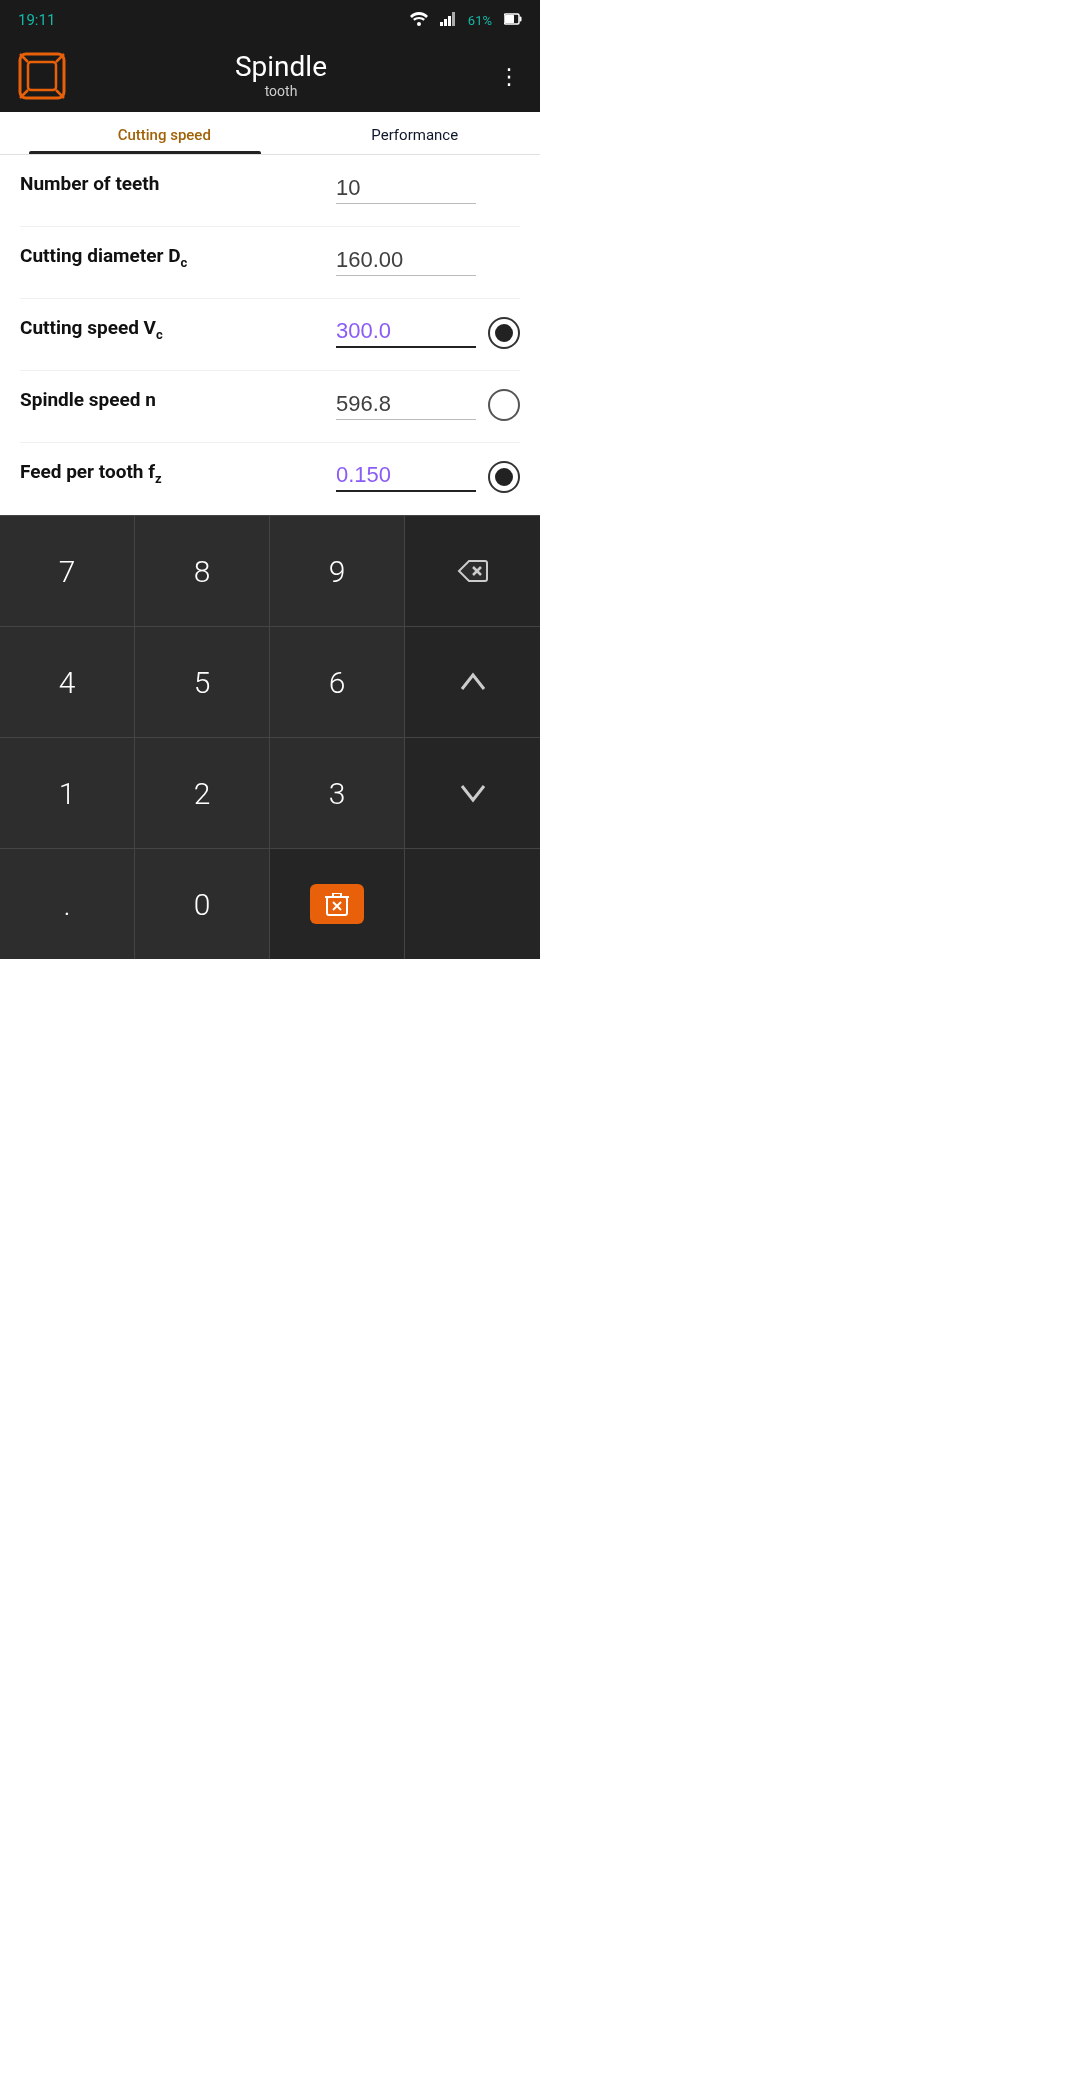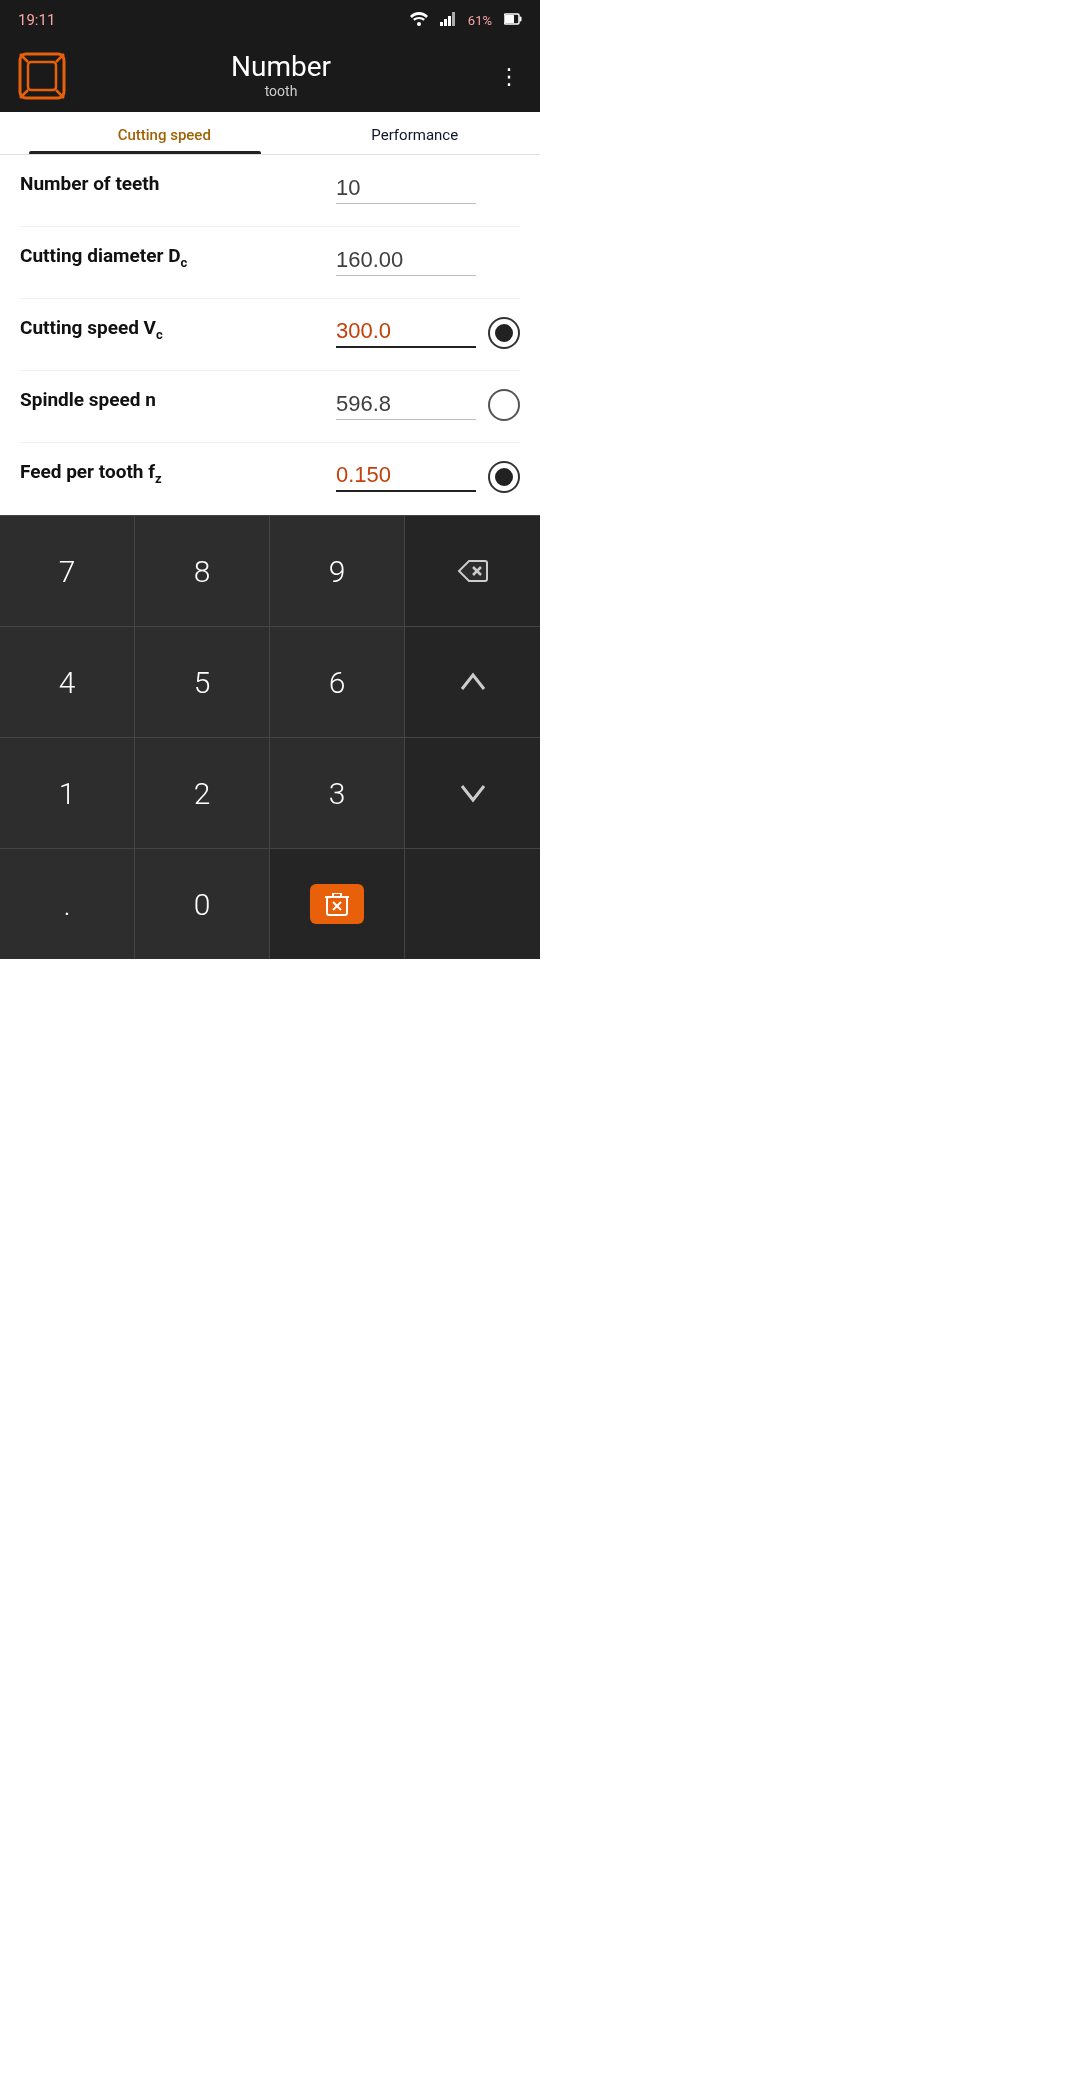--- a/index.html
+++ b/index.html
@@ -8,21 +8,21 @@
       width: 540px;
       height: 1038px;
       font-family: 'Roboto', Arial, sans-serif;
       background: #fff;
       overflow: hidden;
     }
 
     
     .status-bar {
       background: #1a1a1a;
-      color: #fca5a5;
+      color: #14b8a6;
       height: 40px;
       display: flex;
       align-items: center;
       justify-content: space-between;
       padding: 0 18px;
       font-size: 15px;
     }
     .status-time { font-weight: 400; }
     .status-icons { display: flex; align-items: center; gap: 12px; font-size: 13px; }
 
@@ -112,21 +112,21 @@
       font-weight: 700;
     }
     .form-value-block {
       display: flex;
       align-items: center;
       gap: 12px;
     }
     .form-input {
       font-size: 22px;
       font-weight: 500;
-      color: #c2410c;
+      color: #8b5cf6;
       border: none;
       border-bottom: 2px solid #222;
       background: transparent;
       width: 140px;
       text-align: left;
       outline: none;
       padding-bottom: 2px;
     }
     .form-input.inactive {
       border-bottom: 1px solid #bbb;
@@ -229,21 +229,21 @@
     <rect x="4" y="4" width="44" height="44" rx="6" fill="none" stroke="#e8600a" stroke-width="3"></rect>
 
     <rect x="12" y="12" width="28" height="28" rx="3" fill="none" stroke="#e8600a" stroke-width="2.5"></rect>
     <line x1="12" y1="12" x2="4" y2="4" stroke="#e8600a" stroke-width="2.5"></line>
     <line x1="40" y1="12" x2="48" y2="4" stroke="#e8600a" stroke-width="2.5"></line>
     <line x1="12" y1="40" x2="4" y2="48" stroke="#e8600a" stroke-width="2.5"></line>
     <line x1="40" y1="40" x2="48" y2="48" stroke="#e8600a" stroke-width="2.5"></line>
   </svg>
 
   <div class="app-title-block">
-    <div class="app-title">Number</div>
+    <div class="app-title">Spindle</div>
     <div class="app-subtitle">tooth</div>
   </div>
   <span class="app-menu-icon">⋮</span>
 </div>
 
 <div class="tabs">
   <div class="tab active">
     <span>Cutting speed</span>
   </div>
   <div class="tab">

